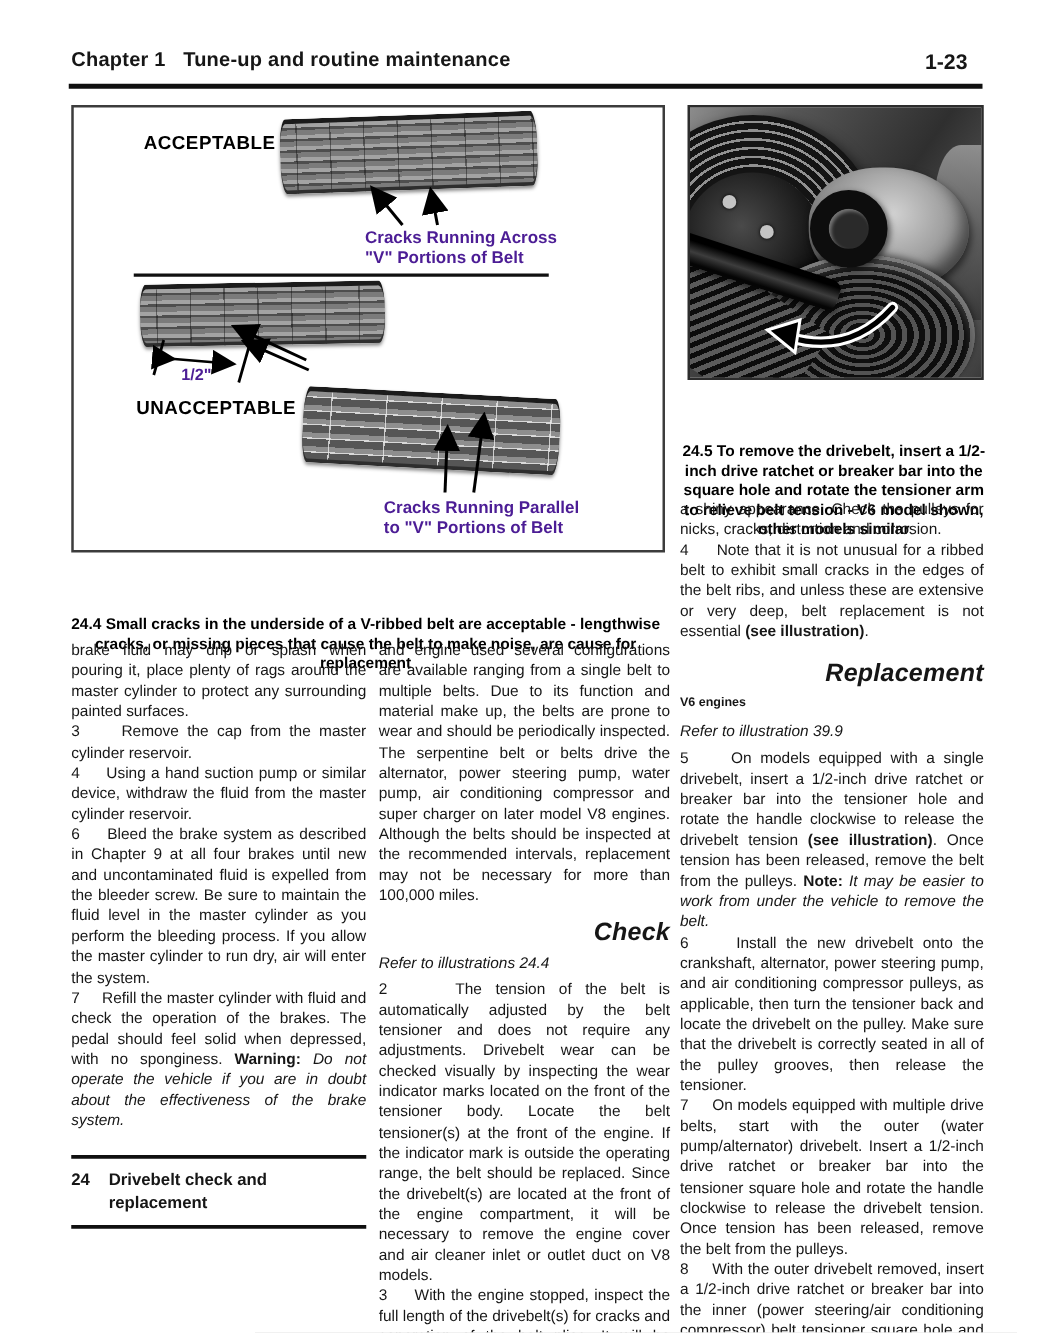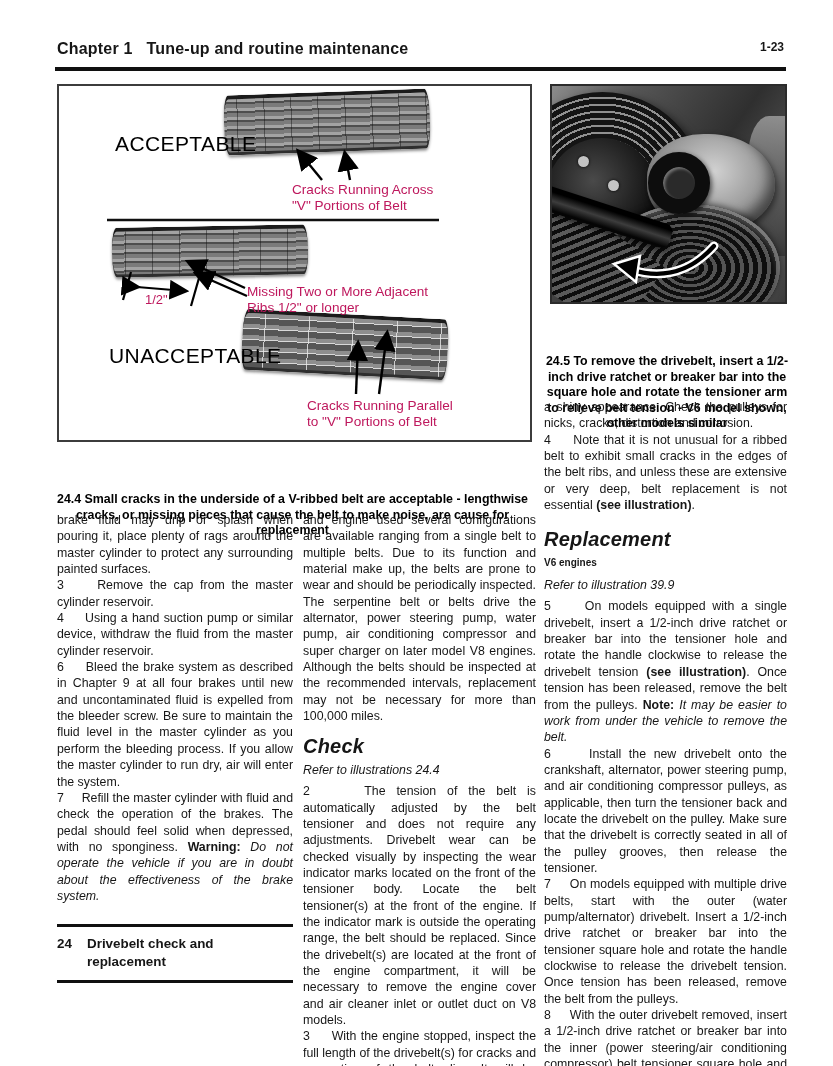--- a/index.html
+++ b/index.html
@@ -2,26 +2,26 @@
 <html lang="en"><head>
 <meta charset="utf-8">
 <style>
   html,body{margin:0;padding:0;background:#e8e8e8;}
   #page{position:relative;width:833px;height:1066px;background:#fff;margin:0 auto;
         font-family:"Liberation Sans","DejaVu Sans",sans-serif;color:#161616;overflow:hidden;}
   .abs{position:absolute;}
   
   #hdr{left:57px;top:40px;width:729px;height:22px;}
   #hdr .title{width:100%;text-align:left;font-weight:700;font-size:16px;letter-spacing:.2px;}
-  #hdr .pageno{position:absolute;right:2px;top:0;font-weight:700;font-size:12px;}
+  #hdr .pageno{position:absolute;right:12px;top:0;font-weight:700;font-size:17px;}
   #hdr-rule{left:55px;top:67px;width:731px;height:4px;background:#101010;}
   
   #fig244{left:57px;top:84px;width:471px;height:354px;border:2px solid #3c3c3c;background:#fff;}
-  .figlabel{position:absolute;font-weight:400;font-size:21px;letter-spacing:.4px;color:#000;margin-top:26px;}
-  .figanno{position:absolute;font-weight:400;font-size:13.6px;line-height:16px;color:#be185d;}
+  .figlabel{position:absolute;font-weight:700;font-size:15px;letter-spacing:.4px;color:#000;}
+  .figanno{position:absolute;font-weight:700;font-size:13.6px;line-height:16px;color:#4c1d95;}
   .belt{position:absolute;border-radius:5px/45%;
         background:
          repeating-linear-gradient(90deg, rgba(0,0,0,0) 0 13px, rgba(15,15,15,.45) 13px 14px, rgba(0,0,0,0) 14px 27px),
          repeating-linear-gradient(180deg,#a3a3a3 0 3px,#4e4e4e 3px 5px,#7b7b7b 5px 9px);
         border-top:4px solid #1b1b1b;box-shadow:0 2px 3px rgba(0,0,0,.45), inset 0 -3px 0 #2e2e2e;}
   .belt.cracked{background:
          repeating-linear-gradient(91deg, rgba(0,0,0,0) 0 22px, rgba(235,235,235,.8) 22px 23px, rgba(0,0,0,0) 23px 44px),
          repeating-linear-gradient(180deg,#8e8e8e 0 4px,#d8d8d8 4px 5px,#565656 5px 11px);}
   #fig244 svg{position:absolute;left:0;top:0;}
   
@@ -52,21 +52,21 @@
   
   .caption{font-weight:700;font-size:12.4px;line-height:15.6px;text-align:center;color:#000;margin-top:44px;}
   
   .col{font-size:12.35px;line-height:16.35px;text-align:justify;hyphens:auto;-webkit-hyphens:auto;}
   #col-left{left:57px;top:512px;width:236px;}
   #col-mid{left:303px;top:512px;width:233px;}
   #col-right{left:544px;top:399px;width:243px;}
   .para{margin:0;}
   .rb{font-weight:700;}
   .ri{font-style:italic;}
-  .bigheading{font-weight:800;font-style:italic;font-size:20px;letter-spacing:.2px;margin:14px 0 7px 0;text-align:left;}
+  .bigheading{font-weight:800;font-style:italic;font-size:20px;letter-spacing:.2px;margin:14px 0 7px 0;text-align:right;}
   .subheading{font-weight:700;font-size:10px;margin:2px 0 6px 0;text-align:left;}
   .refline{font-style:italic;margin:0 0 5px 0;text-align:left;}
   #section-box{border-top:3px solid #101010;border-bottom:3px solid #101010;
                margin:20px 0 10px 0;padding:8px 0 10px 0;display:grid;grid-template-columns:30px 1fr;
                font-weight:700;font-size:13.4px;line-height:17.5px;text-align:left;}
 </style>
 </head>
 <body>
 
 <div id="page">
@@ -104,24 +104,20 @@
       <line x1="297" y1="308" x2="299" y2="258" stroke="#000" stroke-width="2.4" marker-end="url(#ah)"></line>
       <line x1="320" y1="308" x2="328" y2="248" stroke="#000" stroke-width="2.4" marker-end="url(#ah)"></line>
     </svg>
 
     <div class="figlabel" style="left:56px;top:20px;">ACCEPTABLE</div>
     <div class="figlabel" style="left:50px;top:232px;">UNACCEPTABLE</div>
 
     <div class="figanno" style="left:233px;top:96px;">
       <div>Cracks Running Across</div>
       <div>"V" Portions of Belt</div>
-    </div>
-    <div class="figanno" style="left:188px;top:198px;">
-      <div>Missing Two or More Adjacent</div>
-      <div>Ribs 1/2" or longer</div>
     </div>
     <div class="figanno" style="left:248px;top:312px;">
       <div>Cracks Running Parallel</div>
       <div>to "V" Portions of Belt</div>
     </div>
     <div class="figanno" style="left:86px;top:206px;font-size:13px;">1/2"</div>
   </div>
 
   <div class="abs caption" style="left:57px;top:448px;width:471px;">24.4  Small cracks in the underside of a V-ribbed belt are acceptable - lengthwise cracks, or missing pieces that cause the belt to make noise, are cause for replacement</div>
 

